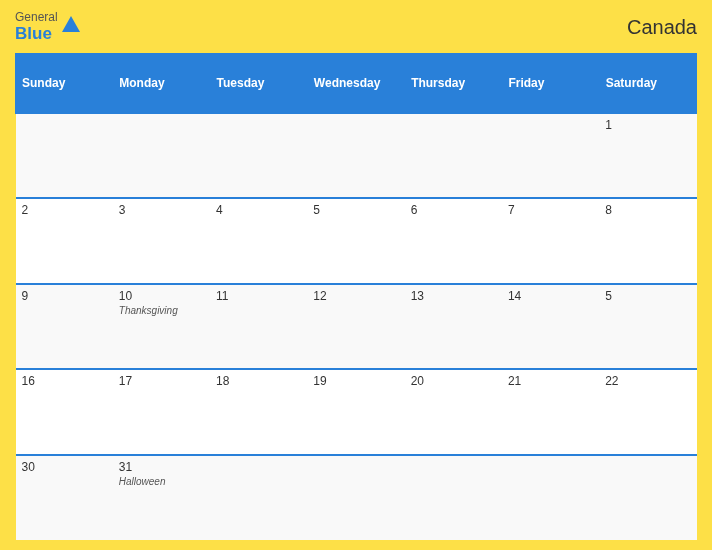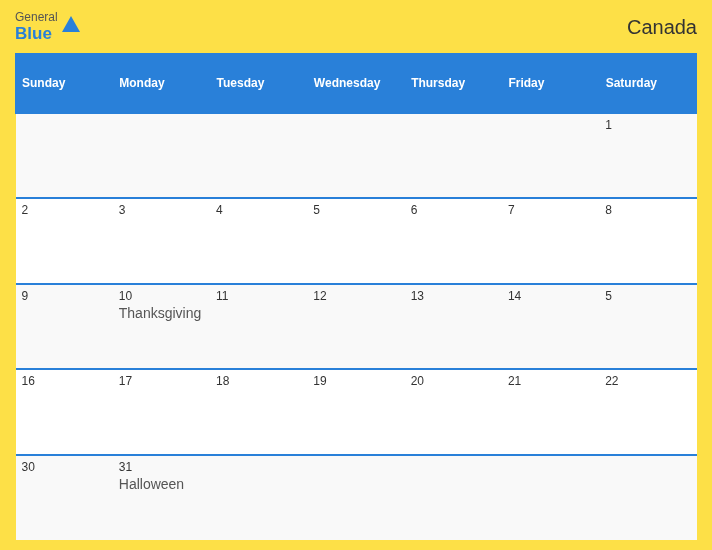--- a/index.html
+++ b/index.html
@@ -82,24 +82,25 @@
       background: #fff;
       border-right: none;
       border-left: none;
     }
     .day-number {
       font-size: 12px;
       color: #333;
       display: block;
     }
     .day-event {
-      font-size: 14px;
+      font-size: 10px;
       color: #555;
       display: block;
       margin-top: 2px;
+      font-style: italic;
     }
     .empty-cell {
       background: #f5f5f5;
     }
     tbody tr:nth-child(odd) td {
       background: #f9f9f9;
     }
     tbody tr:nth-child(even) td {
       background: #fff;
     }

